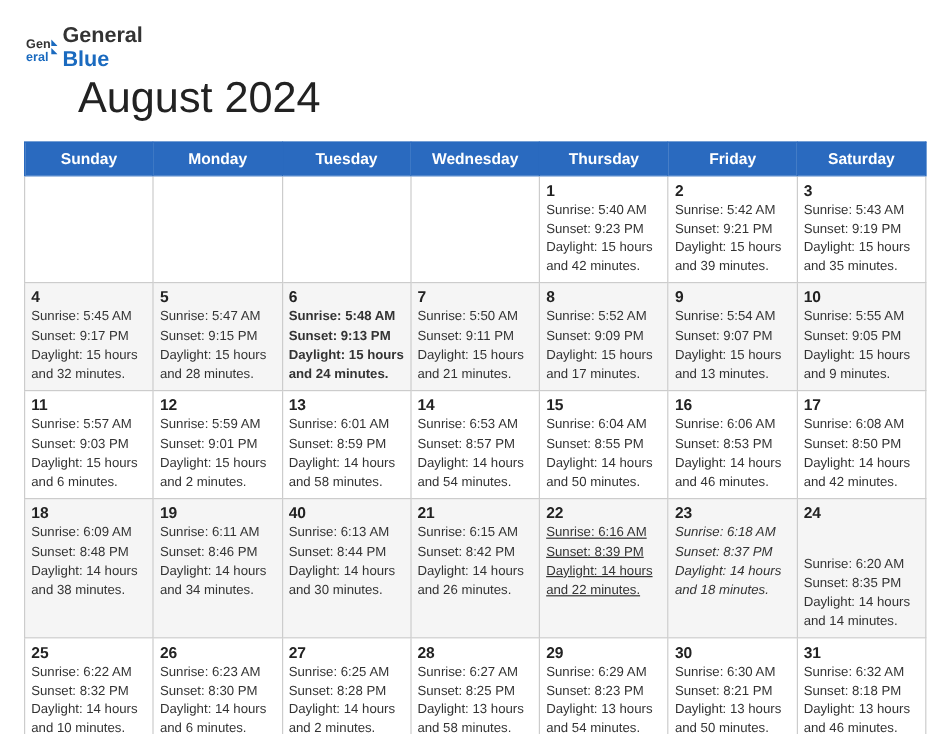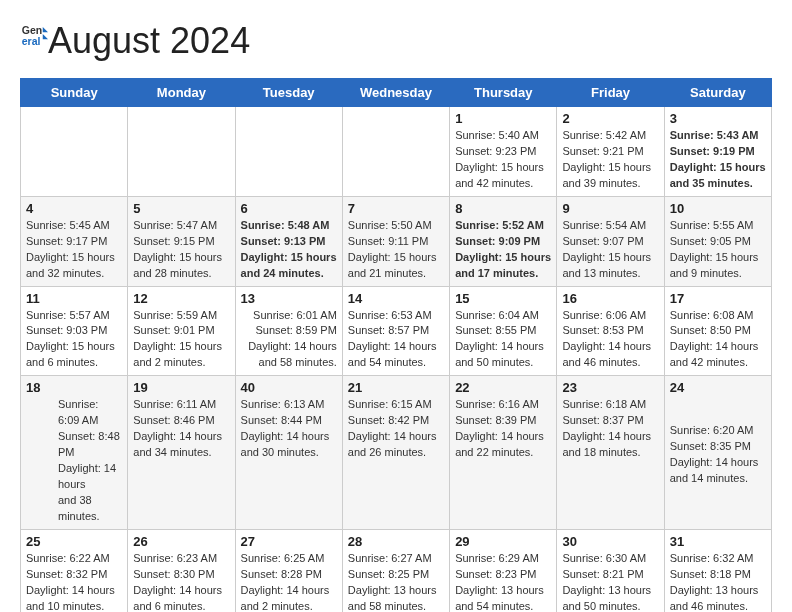--- a/index.html
+++ b/index.html
@@ -7,39 +7,41 @@
       font-family: Arial, sans-serif;
       background: #fff;
       width: 792px;
       min-height: 612px;
       padding: 20px;
     }
     .header-area {
       display: flex;
       align-items: flex-start;
       margin-bottom: 16px;
+      flex-direction: column;
     }
     .logo {
       display: flex;
       align-items: center;
       gap: 4px;
     }
     .logo-text {
       font-size: 18px;
       font-weight: bold;
       line-height: 1.1;
     }
     .logo-general { color: #333; }
     .logo-blue { color: #1a6abf; }
     .logo-icon {
       width: 28px;
       height: 28px;
     }
     .title-area {
       text-align: right;
+      margin-left: 45px;
     }
     .cal-title {
       font-size: 36px;
       font-weight: normal;
       color: #222;
     }
     .cal-subtitle {
       font-size: 16px;
       color: #444;
     }
@@ -88,20 +90,26 @@
 <body>
 
 <div class="header-area">
   <div class="logo">
     <svg class="logo-icon" viewBox="0 0 32 32">
       <text x="2" y="16" font-size="12" font-weight="bold" fill="#333">Gen</text>
       <text x="2" y="28" font-size="12" font-weight="bold" fill="#1a6abf">eral</text>
       <polygon points="26,8 32,14 26,14" fill="#1a6abf"></polygon>
       <polygon points="26,16 32,22 26,22" fill="#1a6abf"></polygon>
     </svg>
+    <div>
+      <div class="logo-text">
+        <span class="logo-general">General</span><br>
+        <span class="logo-blue">Blue</span>
+      </div>
+    </div>
   </div>
   <div class="title-area">
     <div class="cal-title">August 2024</div>
   </div>
 </div>
 
 <table>
   <thead>
     <tr id="header-row">
         <th>Sunday</th>
@@ -128,21 +136,21 @@
         </td>
         <td>
           <span class="day-num">2</span>
           <div class="day-info" style="white-space: pre-line;">Sunrise: 5:42 AM
 Sunset: 9:21 PM
 Daylight: 15 hours
 and 39 minutes.</div>
         </td>
         <td>
           <span class="day-num">3</span>
-          <div class="day-info" style="white-space: pre-line; font-weight: bold;">Sunrise: 5:43 AM
+          <div class="day-info" style="white-space: pre-line;">Sunrise: 5:43 AM
 Sunset: 9:19 PM
 Daylight: 15 hours
 and 35 minutes.</div>
         </td>
       </tr>
       <tr>
         <td>
           <span class="day-num">4</span>
           <div class="day-info" style="white-space: pre-line;">Sunrise: 5:45 AM
 Sunset: 9:17 PM
@@ -165,21 +173,21 @@
         </td>
         <td>
           <span class="day-num">7</span>
           <div class="day-info" style="white-space: pre-line;">Sunrise: 5:50 AM
 Sunset: 9:11 PM
 Daylight: 15 hours
 and 21 minutes.</div>
         </td>
         <td>
           <span class="day-num">8</span>
-          <div class="day-info" style="white-space: pre-line; font-weight: bold;">Sunrise: 5:52 AM
+          <div class="day-info" style="white-space: pre-line;">Sunrise: 5:52 AM
 Sunset: 9:09 PM
 Daylight: 15 hours
 and 17 minutes.</div>
         </td>
         <td>
           <span class="day-num">9</span>
           <div class="day-info" style="white-space: pre-line;">Sunrise: 5:54 AM
 Sunset: 9:07 PM
 Daylight: 15 hours
 and 13 minutes.</div>
@@ -202,21 +210,21 @@
         </td>
         <td>
           <span class="day-num">12</span>
           <div class="day-info" style="white-space: pre-line;">Sunrise: 5:59 AM
 Sunset: 9:01 PM
 Daylight: 15 hours
 and 2 minutes.</div>
         </td>
         <td>
           <span class="day-num">13</span>
-          <div class="day-info" style="white-space: pre-line; text-align: right;">Sunrise: 6:01 AM
+          <div class="day-info" style="white-space: pre-line;">Sunrise: 6:01 AM
 Sunset: 8:59 PM
 Daylight: 14 hours
 and 58 minutes.</div>
         </td>
         <td>
           <span class="day-num">14</span>
           <div class="day-info" style="white-space: pre-line;">Sunrise: 6:53 AM
 Sunset: 8:57 PM
 Daylight: 14 hours
 and 54 minutes.</div>
@@ -239,21 +247,21 @@
           <span class="day-num">17</span>
           <div class="day-info" style="white-space: pre-line;">Sunrise: 6:08 AM
 Sunset: 8:50 PM
 Daylight: 14 hours
 and 42 minutes.</div>
         </td>
       </tr>
       <tr>
         <td>
           <span class="day-num">18</span>
-          <div class="day-info" style="white-space: pre-line; margin-left: 32px;">Sunrise: 6:09 AM
+          <div class="day-info" style="white-space: pre-line;">Sunrise: 6:09 AM
 Sunset: 8:48 PM
 Daylight: 14 hours
 and 38 minutes.</div>
         </td>
         <td>
           <span class="day-num">19</span>
           <div class="day-info" style="white-space: pre-line;">Sunrise: 6:11 AM
 Sunset: 8:46 PM
 Daylight: 14 hours
 and 34 minutes.</div>
@@ -267,28 +275,28 @@
         </td>
         <td>
           <span class="day-num">21</span>
           <div class="day-info" style="white-space: pre-line;">Sunrise: 6:15 AM
 Sunset: 8:42 PM
 Daylight: 14 hours
 and 26 minutes.</div>
         </td>
         <td>
           <span class="day-num">22</span>
-          <div class="day-info" style="white-space: pre-line;">Sunrise: 6:16 AM
+          <div class="day-info" style="white-space: pre-line; text-decoration: underline;">Sunrise: 6:16 AM
 Sunset: 8:39 PM
 Daylight: 14 hours
 and 22 minutes.</div>
         </td>
         <td>
           <span class="day-num">23</span>
-          <div class="day-info" style="white-space: pre-line;">Sunrise: 6:18 AM
+          <div class="day-info" style="white-space: pre-line; font-style: italic;">Sunrise: 6:18 AM
 Sunset: 8:37 PM
 Daylight: 14 hours
 and 18 minutes.</div>
         </td>
         <td>
           <span class="day-num">24</span>
           <div class="day-info" style="white-space: pre-line; margin-top: 28px;">Sunrise: 6:20 AM
 Sunset: 8:35 PM
 Daylight: 14 hours
 and 14 minutes.</div>

